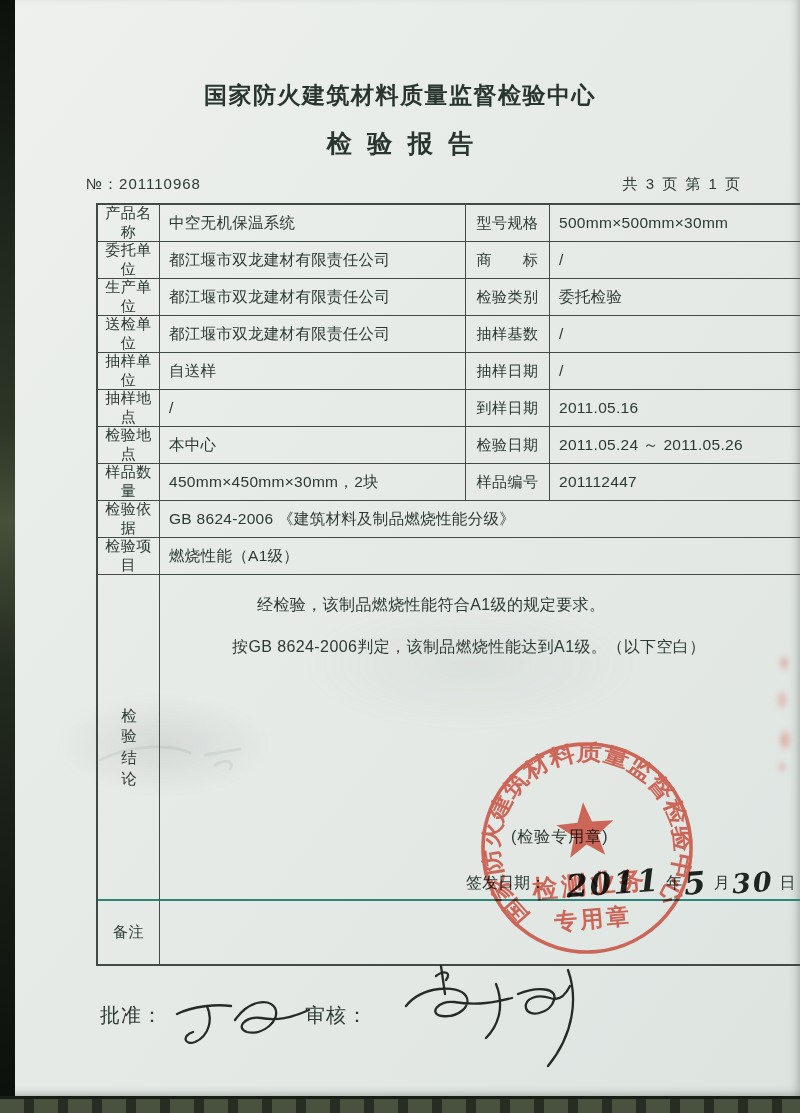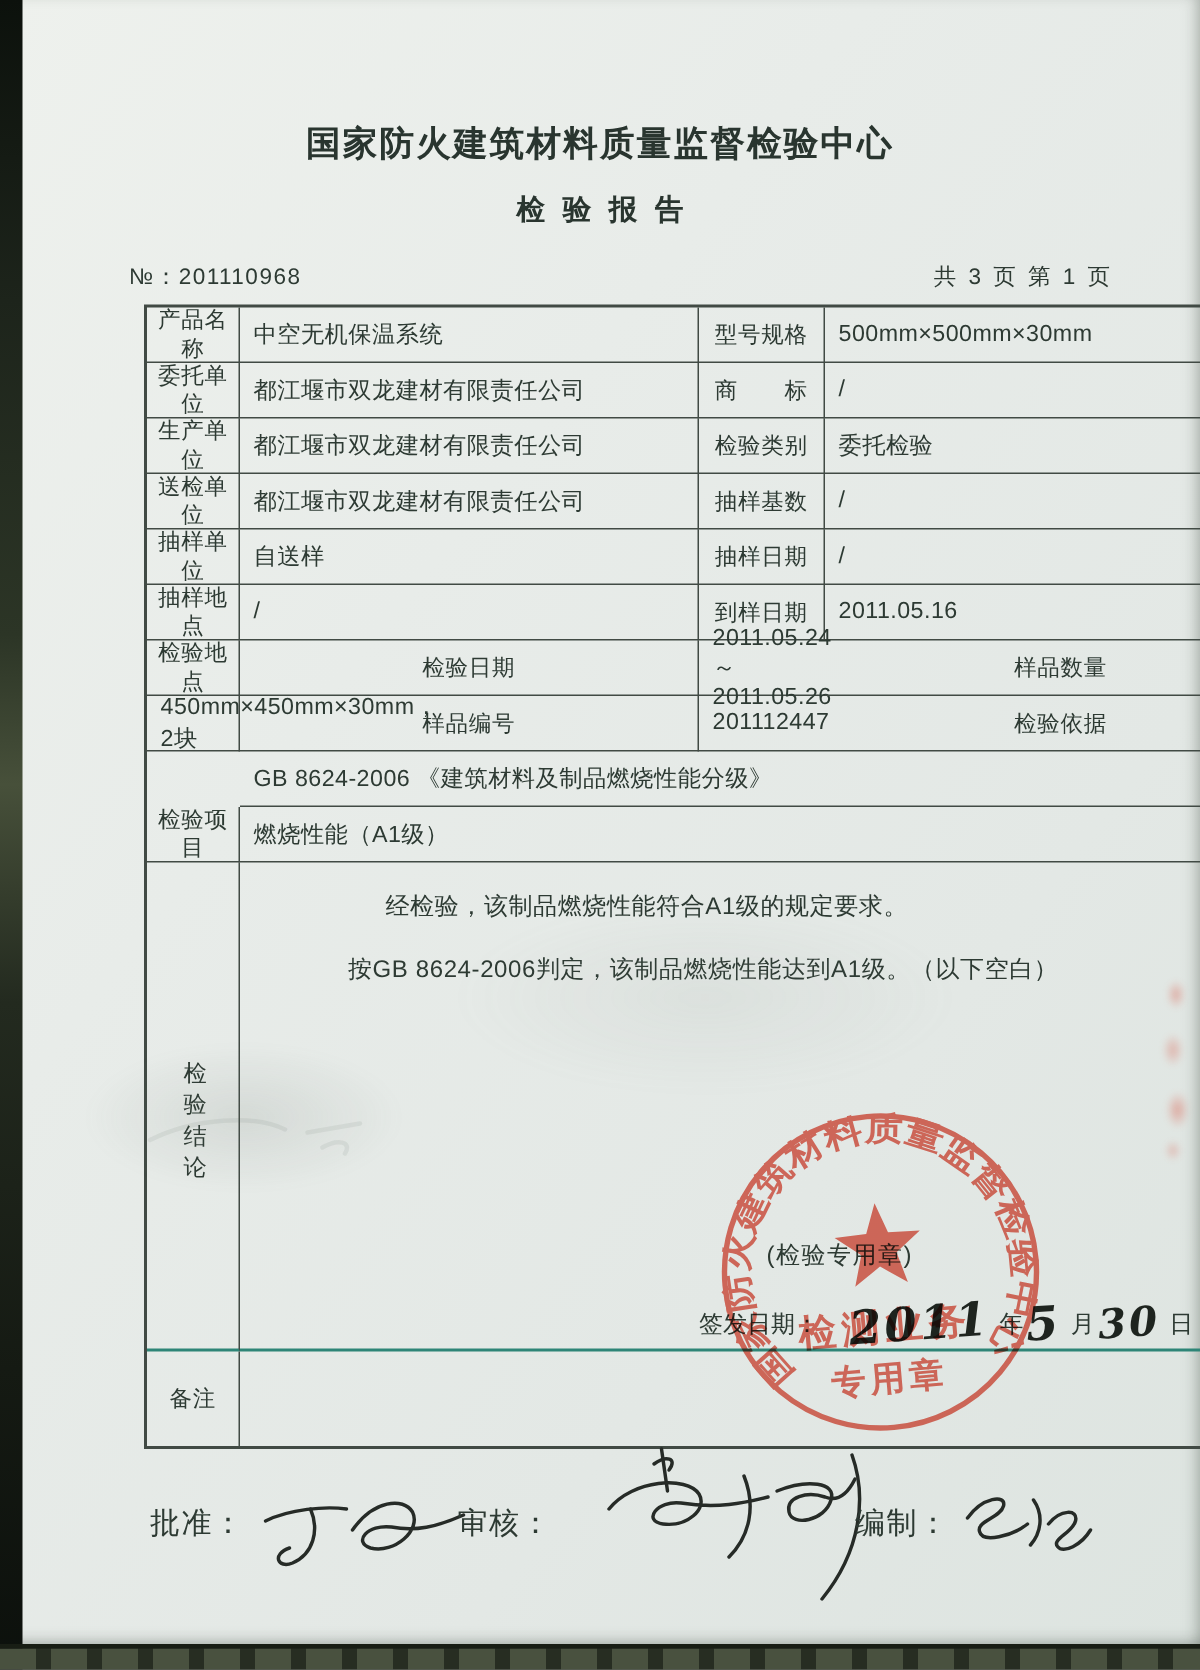--- a/index.html
+++ b/index.html
@@ -18,21 +18,21 @@
     box-shadow:inset -7px 0 10px -5px rgba(70,80,70,.35), inset 0 -8px 10px -6px rgba(70,80,70,.4);}
   
   .edge-left{position:absolute;left:0;top:0;width:15px;height:1113px;z-index:6;
     background:linear-gradient(180deg,#0c110c 0%,#1d241b 18%,#2c3526 38%,#47503a 47%,#232a1f 60%,#151a13 82%,#0c100c 100%);}
   .edge-bottom{position:absolute;left:0;bottom:0;width:800px;height:17px;z-index:7;border-top:3px solid #181d14;
     background:repeating-linear-gradient(90deg,#49513f 0 24px,#272d22 24px 34px);}
   
   .org-title{position:absolute;top:80px;left:0;width:100%;text-align:center;
     font-size:23px;font-weight:bold;letter-spacing:1.5px;color:#29352f;}
   .report-title{position:absolute;top:127px;left:0;width:100%;text-align:center;
-    font-size:19px;font-weight:bold;letter-spacing:.62em;text-indent:.62em;color:#29352f;}
+    font-size:25px;font-weight:bold;letter-spacing:.62em;text-indent:.62em;color:#29352f;}
   .no-row{position:absolute;top:175px;left:86px;width:656px;display:flex;
     justify-content:space-between;align-items:flex-end;font-size:15px;}
   .report-no{letter-spacing:1px;}
   .pagination{letter-spacing:2px;}
   
   .report-table{position:absolute;left:96px;top:203px;width:771px;
     border:2px solid var(--line);display:grid;
     grid-template-columns:62px 306px 84px 1fr;
     grid-template-rows:repeat(8,37px) 37px 37px 326px 63px;
     background:transparent;}
@@ -134,20 +134,21 @@
       <div class="c val">自送样</div>
       <div class="c lab">抽样日期</div>
       <div class="c val last">/</div>
 
       <div class="c lab">抽样地点</div>
       <div class="c val">/</div>
       <div class="c lab">到样日期</div>
       <div class="c val last">2011.05.16</div>
 
       <div class="c lab">检验地点</div>
+      <div class="c val">本中心</div>
       <div class="c lab">检验日期</div>
       <div class="c val last">2011.05.24 ～ 2011.05.26</div>
 
       <div class="c lab">样品数量</div>
       <div class="c val">450mm×450mm×30mm，2块</div>
       <div class="c lab">样品编号</div>
       <div class="c val last">201112447</div>
 
       <div class="c lab">检验依据</div>
       <div class="c val span3">GB 8624-2006 《建筑材料及制品燃烧性能分级》</div>
@@ -191,28 +192,20 @@
         <span class="sig-label">审核：</span>
         <svg class="sig sig-review" width="220" height="112" viewBox="0 0 220 112">
           <path d="M52,14 C60,8 68,10 62,18"></path>
           <path d="M57,4 L61,32"></path>
           <path d="M22,44 C38,24 74,22 82,34 C88,44 74,56 58,54 C44,52 54,38 70,40 C94,44 112,40 128,36"></path>
           <path d="M112,22 C120,42 116,62 102,76"></path>
           <path d="M134,32 C154,24 174,26 170,38 C166,52 144,56 142,46 C140,36 154,32 166,36 C176,40 182,32 186,24"></path>
           <path d="M184,8 C194,36 190,72 164,104"></path>
         </svg>
       </div>
-      <div class="sig-group g-prepare">
-        <span class="sig-label">编制：</span>
-        <svg class="sig sig-prepare" width="100" height="52" viewBox="0 0 100 52">
-          <path d="M6,22 C16,8 32,6 30,14 C28,22 12,24 14,31 C16,39 36,34 46,26"></path>
-          <path d="M50,10 C57,20 55,32 48,40"></path>
-          <path d="M60,26 C68,16 80,16 78,24 C76,32 62,36 66,41 C70,46 82,40 88,30"></path>
-        </svg>
-      </div>
     </div>
   </div>
 
   <svg class="stamp" viewBox="0 0 230 230">
     <circle class="ring" cx="115" cy="115" r="104"></circle>
     <path id="arcpath" d="M 52.8,177.2 A 88,88 0 1 1 177.2,177.2" fill="none"></path>
     <text class="ringtext"><textPath href="#arcpath" textLength="408" lengthAdjust="spacingAndGlyphs">国家防火建筑材料质量监督检验中心</textPath></text>
     <polygon class="starfill" points="115,69 122.3,89 143.5,89.7 126.8,102.8 132.6,123.3 115,111.4 97.4,123.3 103.2,102.8 86.5,89.7 107.7,89"></polygon>
     <text class="s1" x="115" y="160">检测业务</text>
     <text class="s2" x="115" y="194">专用章</text>

